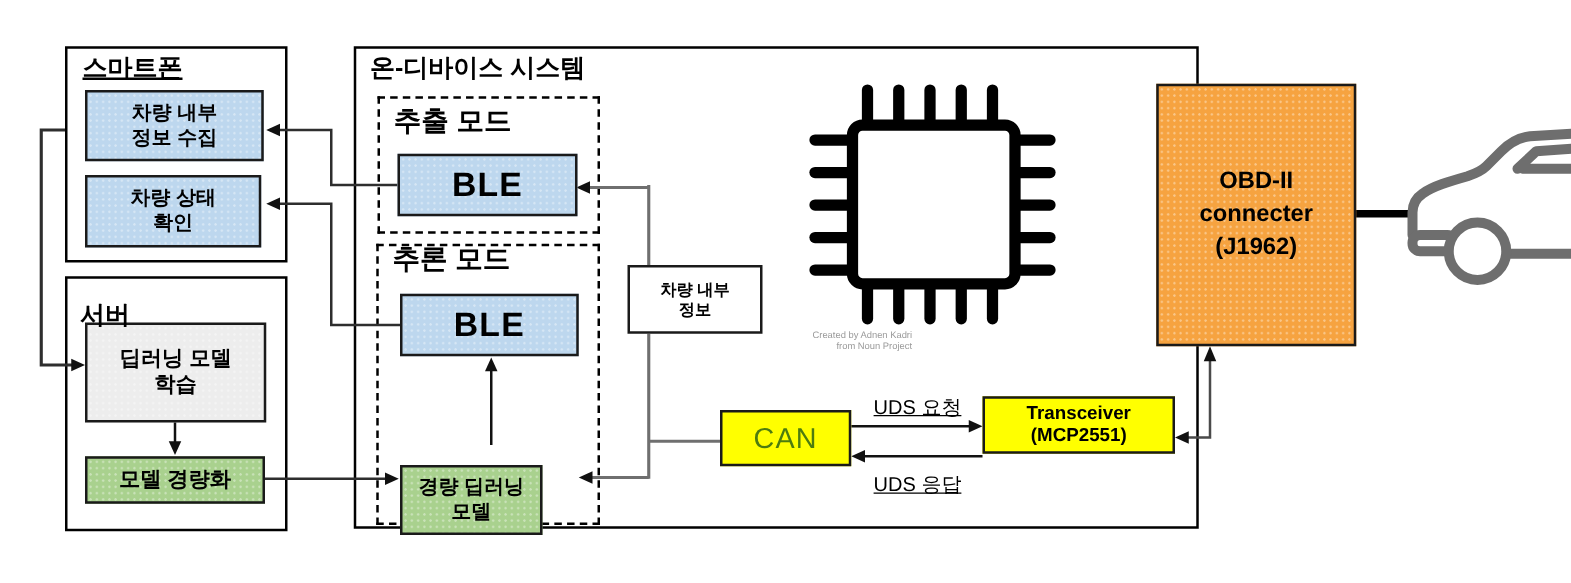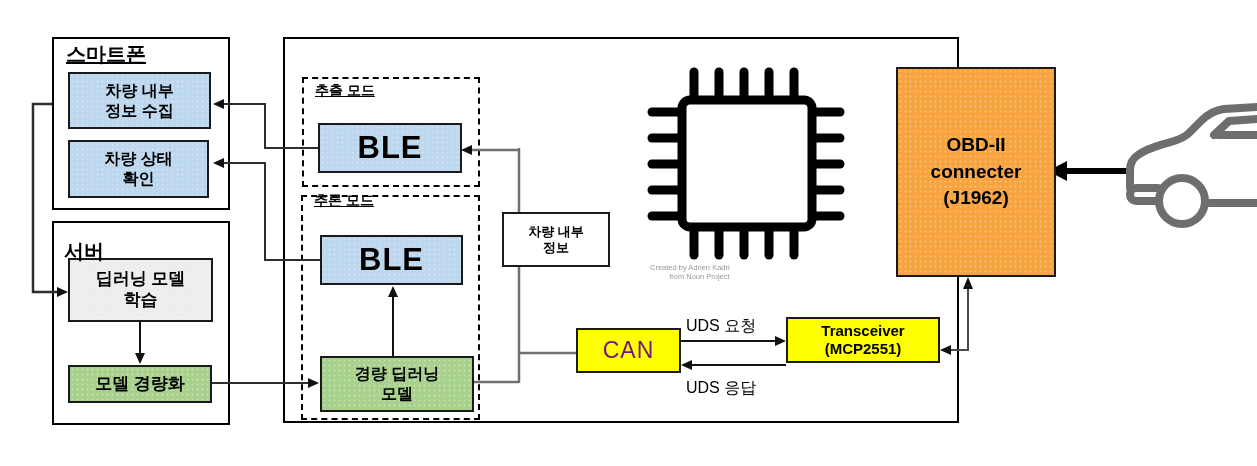--- a/index.html
+++ b/index.html
@@ -19,30 +19,30 @@
     background-size:5px 5px;
   }
   .blue{background-color:#BDD7EE;}
   .grayf{background-color:#EDEDED;}
   .greenf{background-color:#A9D18E;}
   .yellowf{background-color:#FFFF00;}
   .orangef{background-color:#F6A340;}
   .whitef{background-color:#ffffff;}
   .title{position:absolute;font-weight:bold;z-index:3;white-space:nowrap;background:transparent;}
   .t20{font-size:20px;}
-  .t18{font-size:14px;text-decoration:underline;}
+  .t18{font-size:22px;}
   .underline{text-decoration:underline;}
   .lbl-bold16{font-weight:bold;font-size:16px;}
   .lbl-bold17{font-weight:bold;font-size:17px;}
   .lbl-bold13{font-weight:bold;font-size:13px;}
-  .ble-text{font-weight:bold;font-size:31px;letter-spacing:1px;}
-  .can-text{font-size:23px;font-weight:400;letter-spacing:1px;color:#701a75;}
+  .ble-text{font-weight:bold;font-size:27px;letter-spacing:1px;}
+  .can-text{font-size:23px;font-weight:400;letter-spacing:1px;color:#4d7c0f;}
   .trans-text{font-weight:bold;font-size:15px;}
   .obd-text{font-weight:bold;font-size:19px;line-height:1.4;}
-  .uds{position:absolute;font-size:16px;z-index:3;white-space:nowrap;}
+  .uds{position:absolute;font-size:16px;z-index:3;white-space:nowrap;text-align:center;text-decoration:underline;}
   .mcu-label{
     position:absolute;z-index:3;display:flex;align-items:center;justify-content:center;
     font-size:26px;font-weight:400;letter-spacing:0.5px;
   }
   .credit{
     position:absolute;z-index:3;font-size:7.5px;line-height:1.25;color:#9a9a9a;
     white-space:pre-line;
     text-align:right;
   }
   svg.layer{position:absolute;left:0;top:0;z-index:1;}
@@ -95,46 +95,47 @@
     <polyline points="947,350 968,350 968,284" fill="none" stroke="#4a4a4a" stroke-width="2"></polyline>
     <polygon points="940,350 951,345 951,355" fill="#111"></polygon>
     <polygon points="968,277 963,289 973,289" fill="#111"></polygon>
 
     <line x1="1128" y1="171" x2="1062" y2="171" stroke="#000" stroke-width="6"></line>
     <polygon points="1048,171 1067,161 1067,181" fill="#000"></polygon>
   </svg>
 
   <div class="title t20 underline" style="left:66px;top:41px;">스마트폰</div>
   <div class="title t20" style="left:64px;top:238px;">서버</div>
+  <div class="title t20" style="left:296px;top:41px;">온-디바이스 시스템</div>
   <div class="title t18" style="left:315px;top:82px;">추출 모드</div>
   <div class="title t18" style="left:314px;top:192px;">추론 모드</div>
 
   <div class="abs node blue dotted-fill lbl-bold16" style="left:68px;top:72px;width:143px;height:57px;">차량 내부
 정보 수집</div>
   <div class="abs node blue dotted-fill lbl-bold16" style="left:68px;top:140px;width:141px;height:58px;">차량 상태
 확인</div>
 
-  <div class="abs node grayf dotted-fill lbl-bold17" style="left:68px;top:258px;width:145px;height:64px;">딥러닝 모델
+  <div class="abs node grayf dotted-fill lbl-bold17" style="left:68px;top:258px;width:145px;height:80px;">딥러닝 모델
 학습</div>
   <div class="abs node greenf dotted-fill lbl-bold17" style="left:68px;top:365px;width:144px;height:38px;">모델 경량화</div>
 
   <div class="abs node blue dotted-fill ble-text" style="left:318px;top:123px;width:144px;height:50px;">BLE</div>
   <div class="abs node blue dotted-fill ble-text" style="left:320px;top:235px;width:143px;height:50px;">BLE</div>
-  <div class="abs node greenf dotted-fill lbl-bold16" style="left:320px;top:356px;width:154px;height:56px;">경량 딥러닝
+  <div class="abs node greenf dotted-fill lbl-bold16" style="left:320px;top:372px;width:114px;height:56px;">경량 딥러닝
 모델</div>
   <div class="abs node whitef lbl-bold13" style="left:502px;top:212px;width:108px;height:55px;">차량 내부
 정보</div>
   <div class="abs node yellowf can-text" style="left:576px;top:328px;width:105px;height:45px;">CAN</div>
   <div class="abs node yellowf trans-text" style="left:786px;top:317px;width:154px;height:46px;">Transceiver
 (MCP2551)</div>
 
   <div class="uds" style="left:686px;top:316px;width:96px;">UDS 요청</div>
   <div class="uds" style="left:686px;top:378px;width:96px;">UDS 응답</div>
 
-  <div class="abs node orangef dotted-fill obd-text" style="left:896px;top:67px;width:160px;height:210px;z-index:2;">OBD-II
+  <div class="abs node orangef dotted-fill obd-text" style="left:925px;top:67px;width:160px;height:210px;z-index:2;">OBD-II
 connecter
 (J1962)</div>
 
   <svg class="icon" style="left:648px;top:68px;" width="196" height="191" viewBox="0 0 196 191">
     <g stroke="#000" stroke-width="9" stroke-linecap="round">
       <line x1="46" y1="4" x2="46" y2="32"></line>
         <line x1="71" y1="4" x2="71" y2="32"></line>
       <line x1="96" y1="4" x2="96" y2="32"></line>
         <line x1="121" y1="4" x2="121" y2="32"></line>
       <line x1="146" y1="4" x2="146" y2="32"></line>

